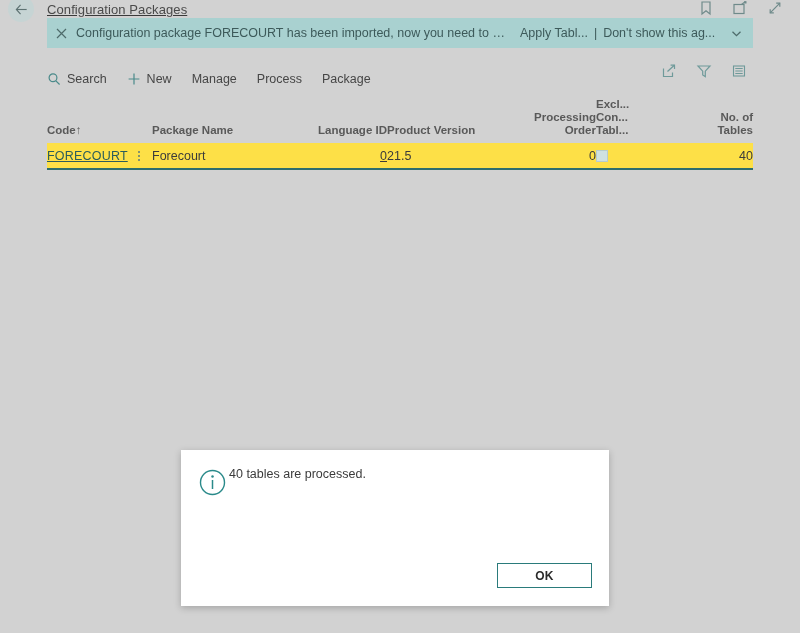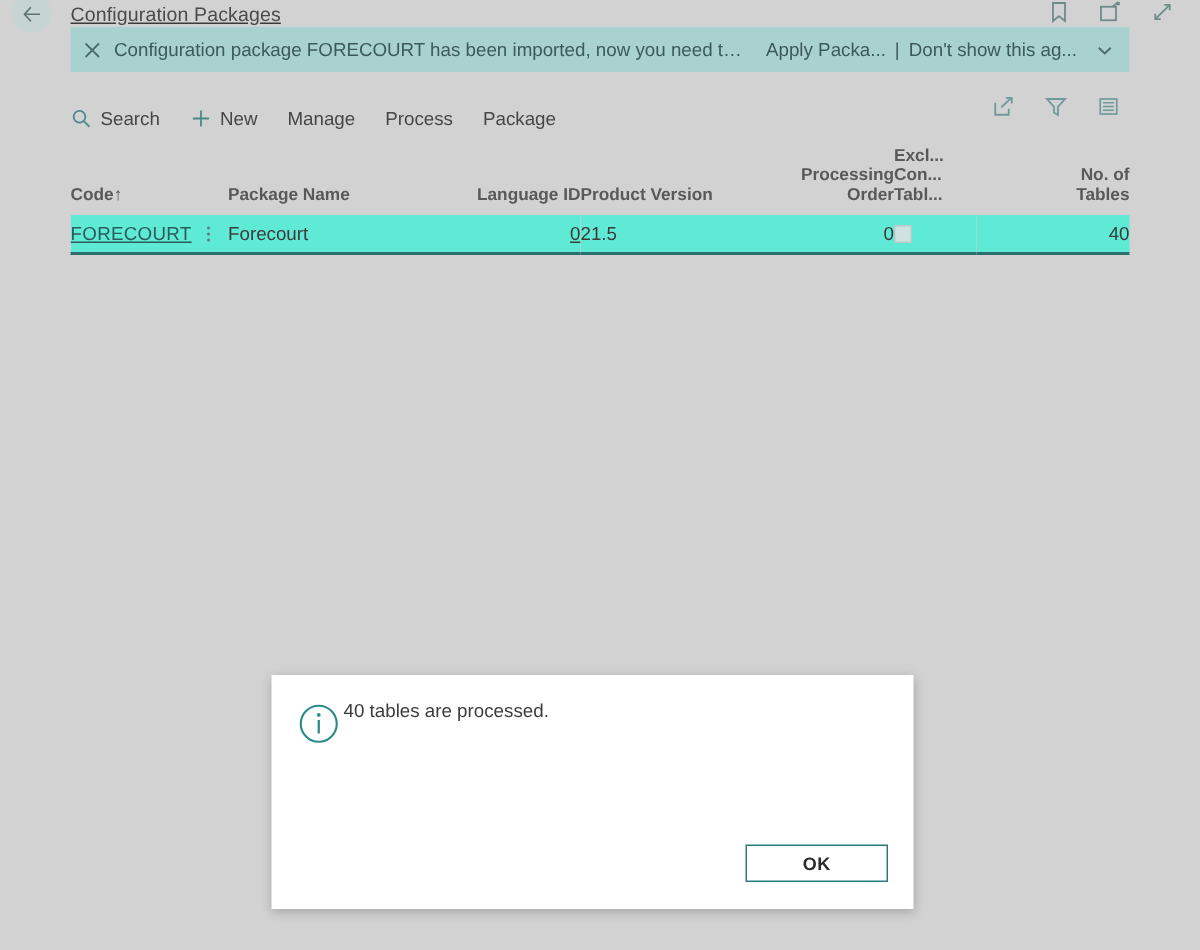--- a/index.html
+++ b/index.html
@@ -152,21 +152,21 @@
     color: #3b3b3b;
     padding: 0;
     height: 25px;
     vertical-align: middle;
     text-align: left;
     white-space: nowrap;
     overflow: hidden;
   }
   table.grid td.num { text-align: right; }
   tr.row-selected td {
-    background: #5eead4;
+    background: #fde047;
     border-bottom: 2px solid #2d6e6e;
   }
   .code-cell {
     display: flex;
     align-items: center;
   }
   .code-link {
     color: #2b5c5c;
     text-decoration: underline;
     letter-spacing: .2px;
@@ -285,21 +285,21 @@
 
 <div class="notif-wrap">
   <div class="notification">
     <span class="notif-close">
       <svg width="11" height="11" viewBox="0 0 11 11">
         <path d="M1 1 L10 10 M10 1 L1 10" fill="none" stroke="#4e6b6b" stroke-width="1.2"></path>
       </svg>
     </span>
     <span class="notif-text">Configuration package FORECOURT has been imported, now you need to ap...</span>
     <span class="notif-actions">
-      <span class="act">Apply Packa...</span>
+      <span class="act">Apply Tabl...</span>
       <span class="sep">|</span>
       <span class="act">Don't show this ag...</span>
     </span>
     <span class="notif-chevron">
       <svg width="13" height="13" viewBox="0 0 13 13">
         <path d="M2.5 4.8 L6.5 8.6 L10.5 4.8" fill="none" stroke="#4e6b6b" stroke-width="1.3"></path>
       </svg>
     </span>
   </div>
 </div>

